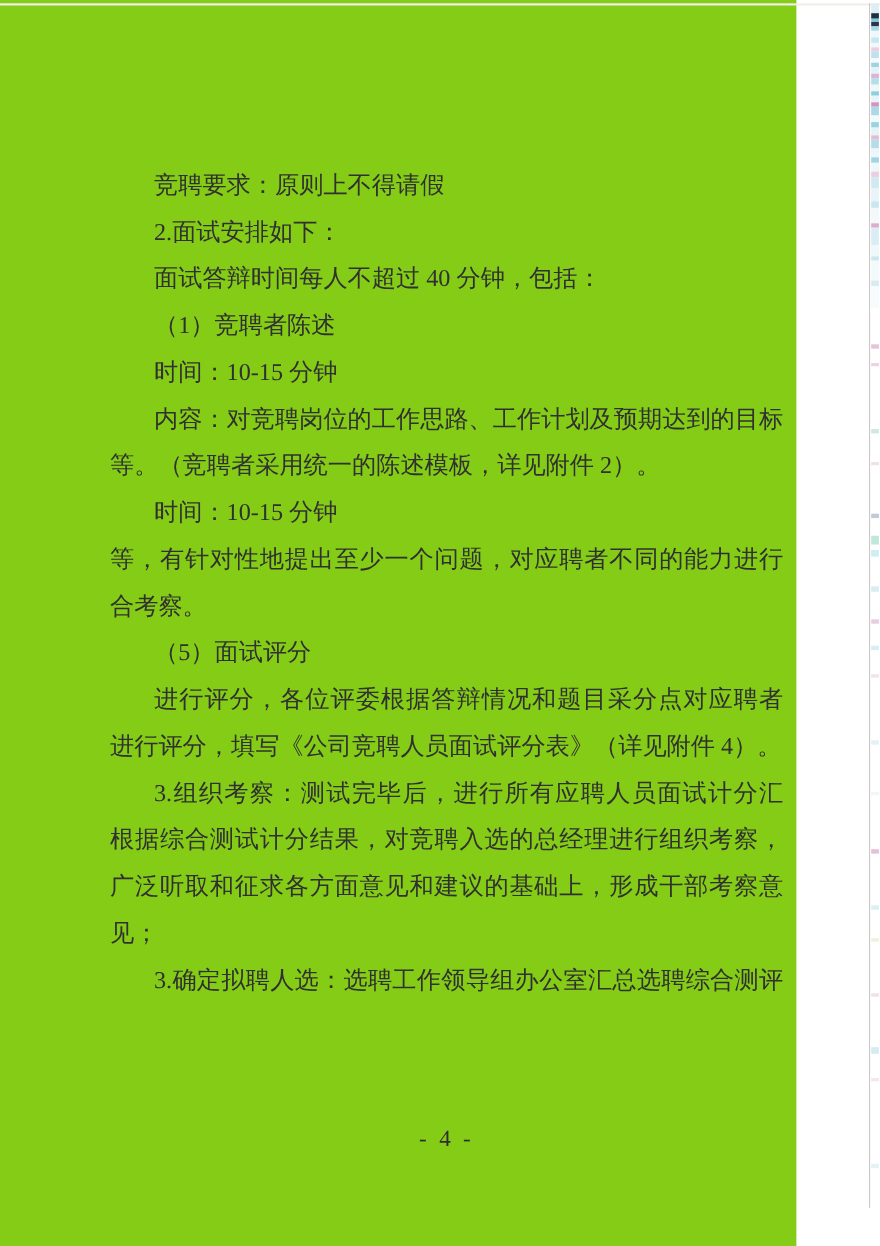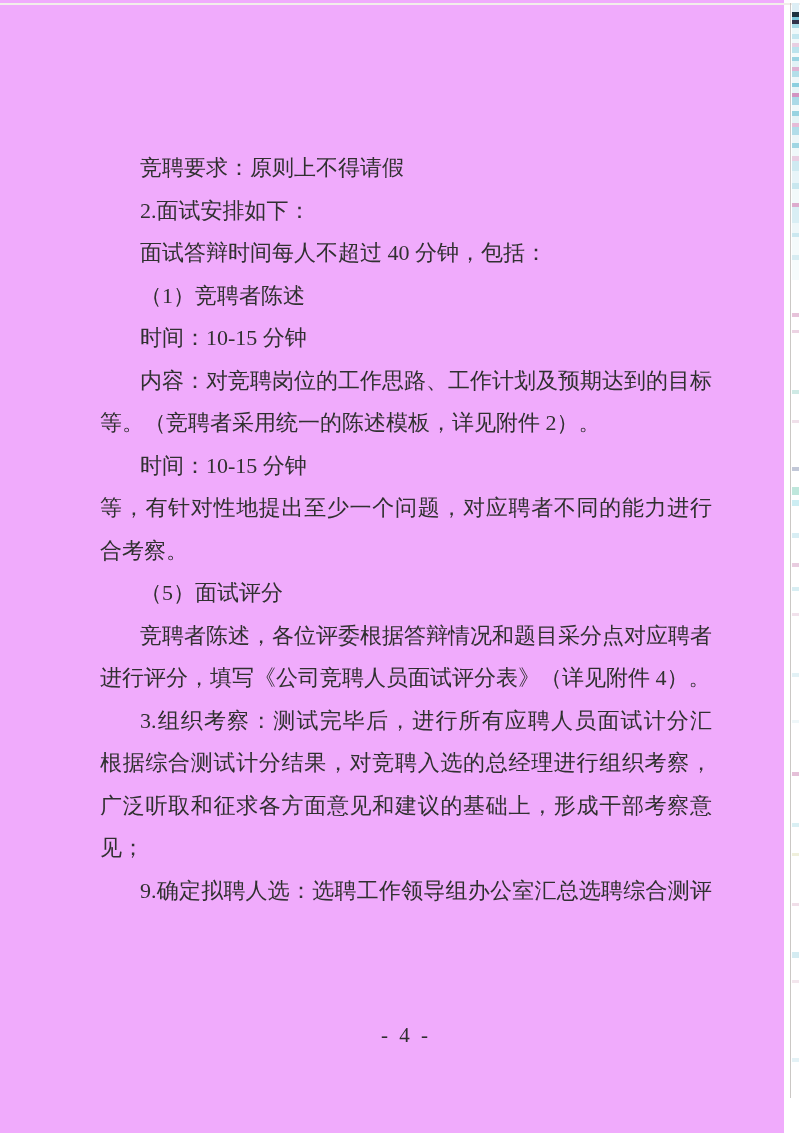--- a/index.html
+++ b/index.html
@@ -4,22 +4,22 @@
 <style>
   html,body{margin:0;padding:0;}
   body{
     width:800px;height:1133px;
     background:#ffffff;
     font-family:"Liberation Serif","DejaVu Serif",serif;
     position:relative;
     overflow:hidden;
   }
   .page{
-    position:absolute;left:0;top:0;width:784px;height:1133px;
-    background:#f0abfc;
+    position:absolute;left:0;top:0;width:724px;height:1133px;
+    background:#84cc16;
   }
   .top-edge-line{
     position:absolute;left:0;top:3px;width:800px;height:2px;
     background:#f2eeea;
   }
   .doc-body{
     position:absolute;left:100px;top:147px;width:612px;
     color:#303030;
     font-size:22px;
     line-height:42.5px;
@@ -90,31 +90,31 @@
         <div class="line first">时间：10-15 分钟</div>
       </div>
       <div class="para">
         <div class="line fill">等，有针对性地提出至少一个问题，对应聘者不同的能力进行综</div>
         <div class="line">合考察。</div>
       </div>
       <div class="para">
         <div class="line first">（5）面试评分</div>
       </div>
       <div class="para">
-        <div class="line first fill">竞聘者陈述，各位评委根据答辩情况和题目采分点对应聘者</div>
+        <div class="line first fill">进行评分，各位评委根据答辩情况和题目采分点对应聘者</div>
         <div class="line">进行评分，填写《公司竞聘人员面试评分表》（详见附件 4）。</div>
       </div>
       <div class="para">
         <div class="line first fill">3.组织考察：测试完毕后，进行所有应聘人员面试计分汇总，</div>
         <div class="line fill">根据综合测试计分结果，对竞聘入选的总经理进行组织考察，在</div>
         <div class="line fill">广泛听取和征求各方面意见和建议的基础上，形成干部考察意</div>
         <div class="line">见；</div>
       </div>
       <div class="para">
-        <div class="line first fill">9.确定拟聘人选：选聘工作领导组办公室汇总选聘综合测评</div>
+        <div class="line first fill">3.确定拟聘人选：选聘工作领导组办公室汇总选聘综合测评</div>
       </div>
     </div>
 
   <div class="footer">- 4 -</div>
 
   <div class="edge-strip" id="edge-strip">
     <div class="edge-line"></div>
   <div class="seg" style="top: 3px; height: 9px; background: rgb(221, 238, 245);"></div>
       <div class="seg" style="top: 12px; height: 5px; background: rgb(28, 50, 64);"></div>
       <div class="seg" style="top: 17px; height: 3px; background: rgb(121, 199, 218);"></div>

